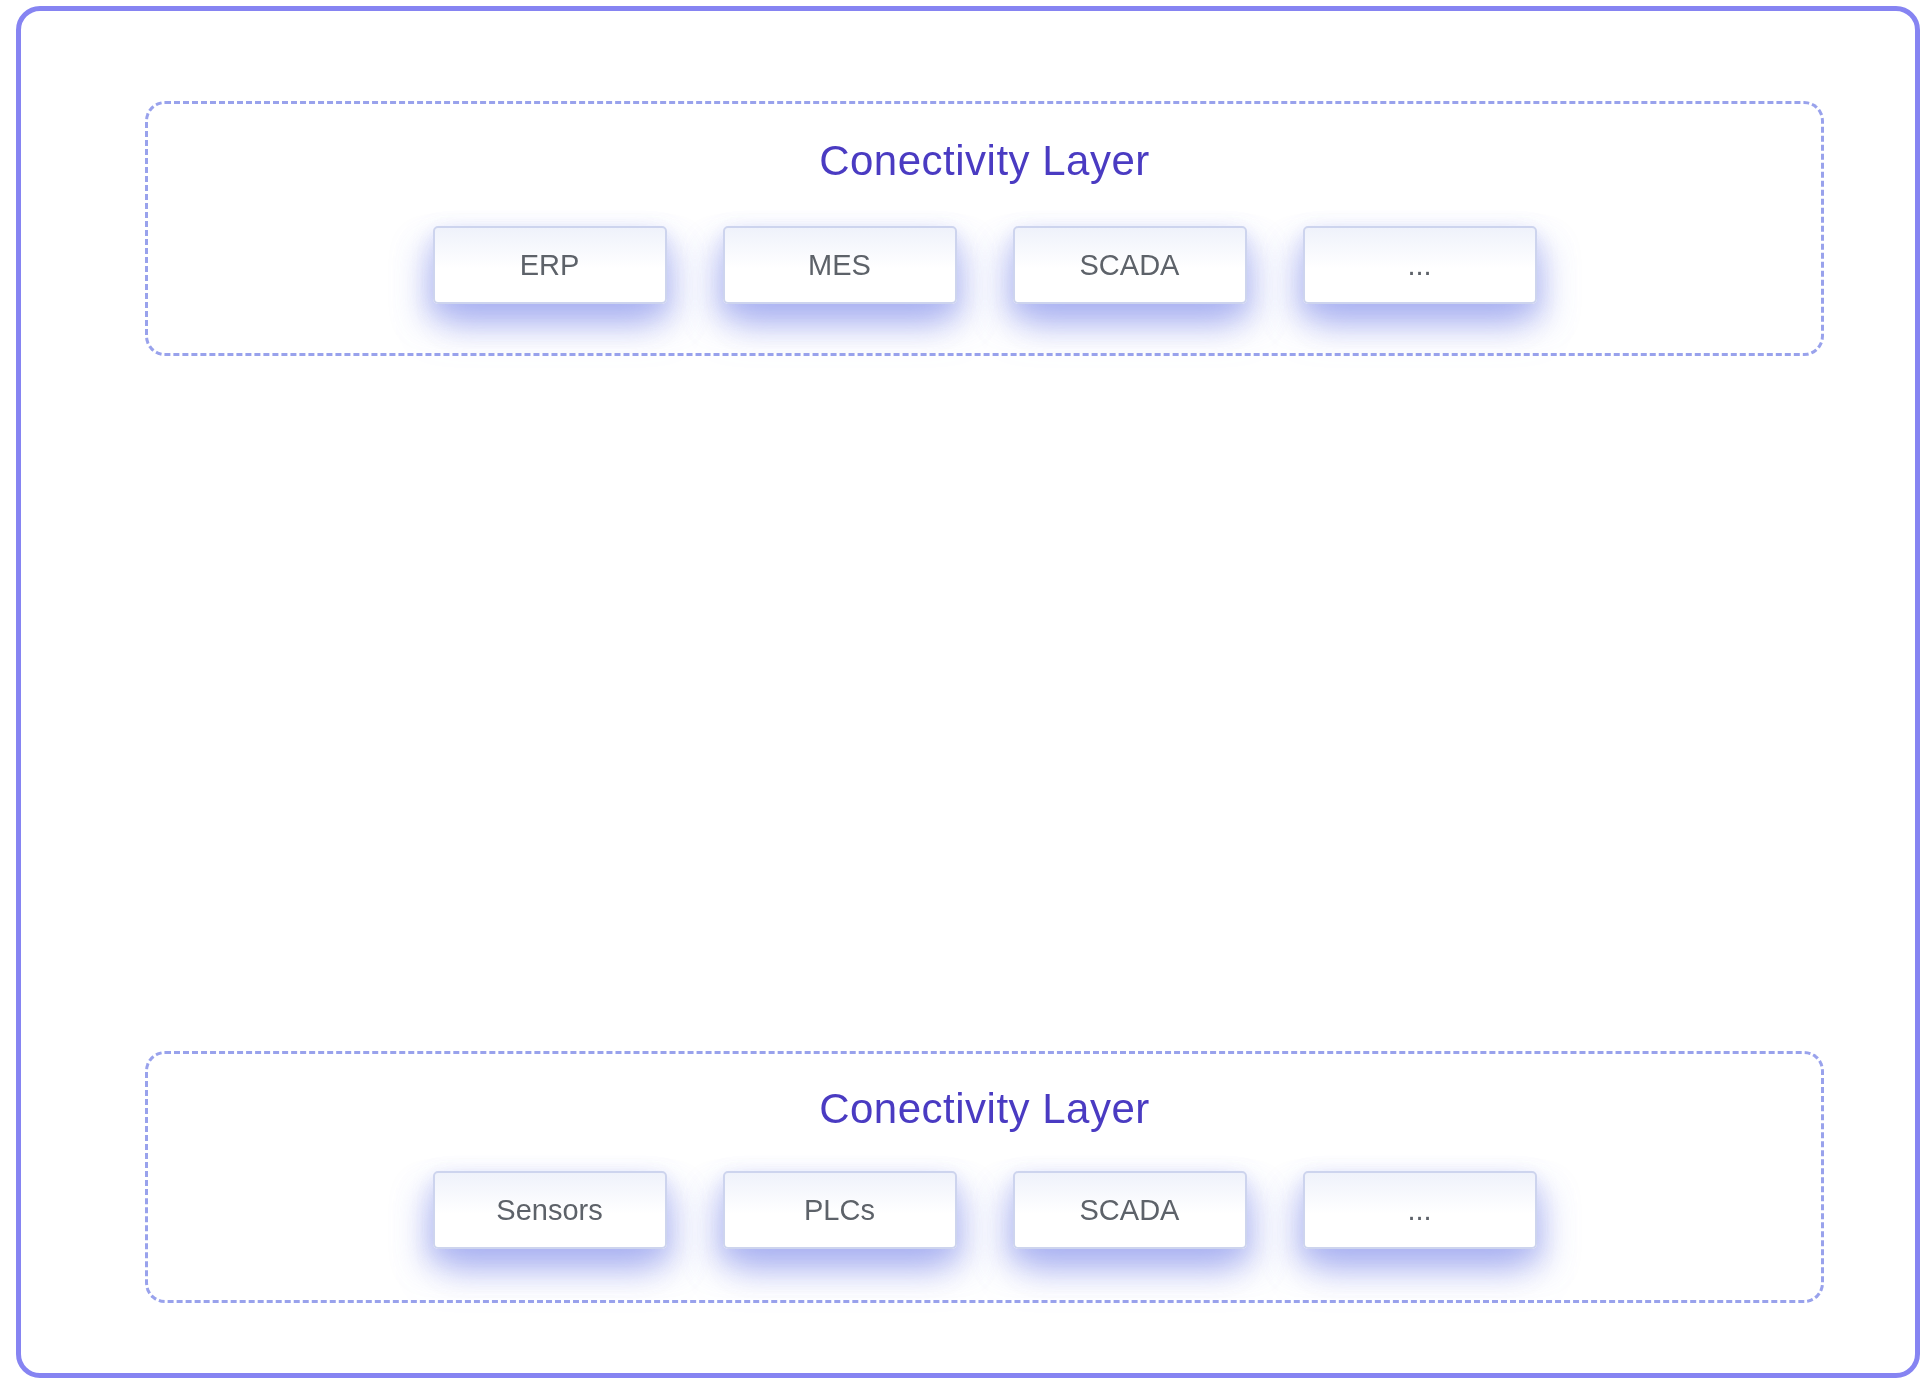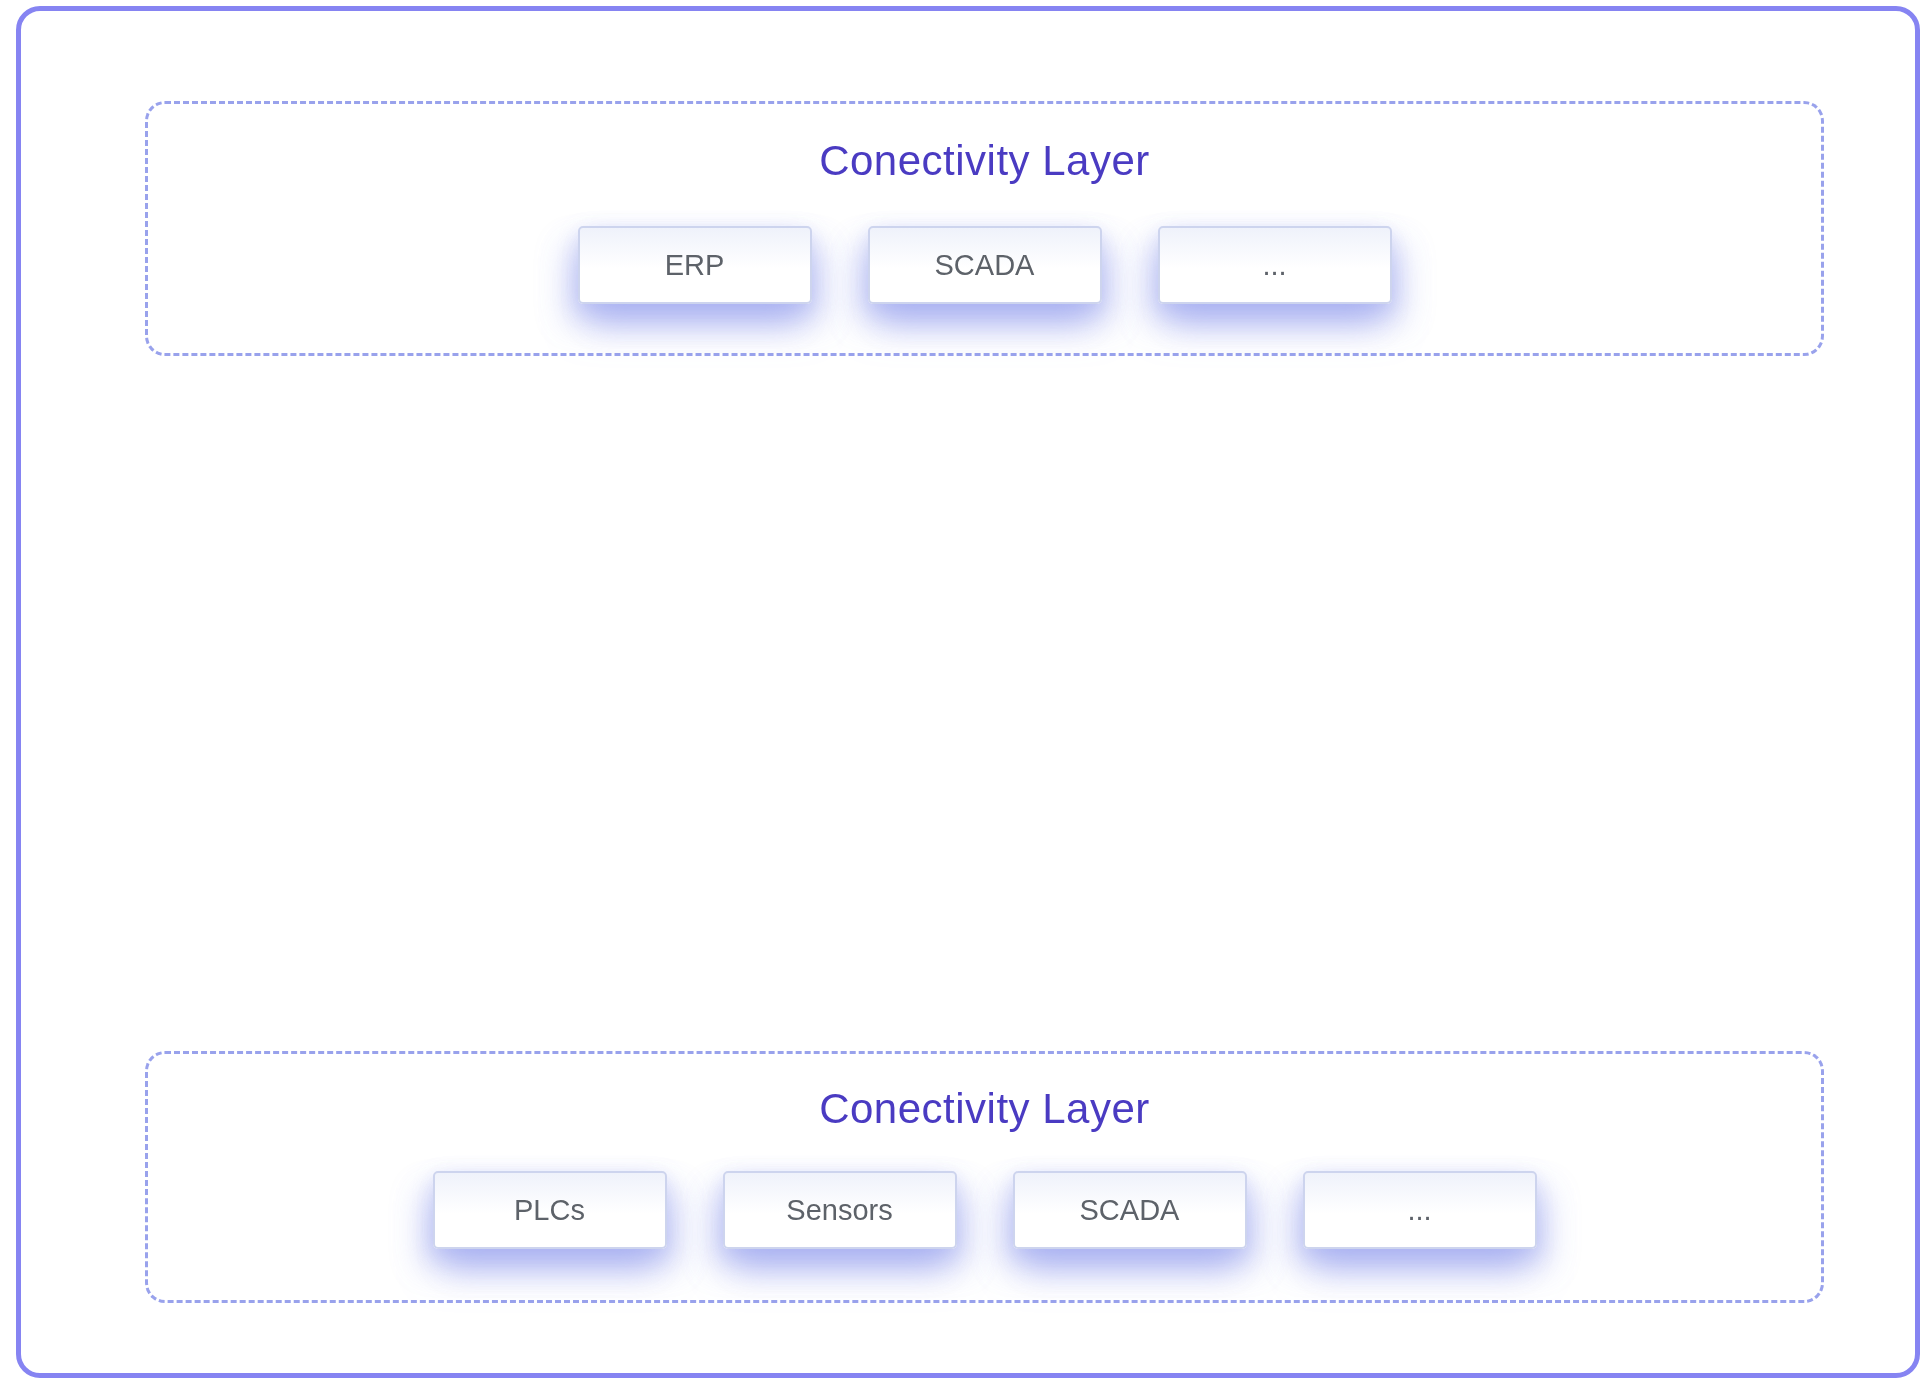--- a/index.html
+++ b/index.html
@@ -72,30 +72,31 @@
 </style>
 </head>
 <body>
 
 <div class="frame">
 
   <section class="layer layer-connectivity-top">
     <h2 class="layer-title">Conectivity Layer</h2>
     <div class="chip-row">
       <div class="chip">ERP</div>
+      <div class="chip">MES</div>
       <div class="chip">SCADA</div>
       <div class="chip">...</div>
     </div>
   </section>
 
 
 
   <section class="layer layer-connectivity-bottom">
     <h2 class="layer-title">Conectivity Layer</h2>
     <div class="chip-row">
+      <div class="chip">Sensors</div>
       <div class="chip">PLCs</div>
-      <div class="chip">Sensors</div>
       <div class="chip">SCADA</div>
       <div class="chip">...</div>
     </div>
   </section>
 
 </div>
 
 </body></html>

